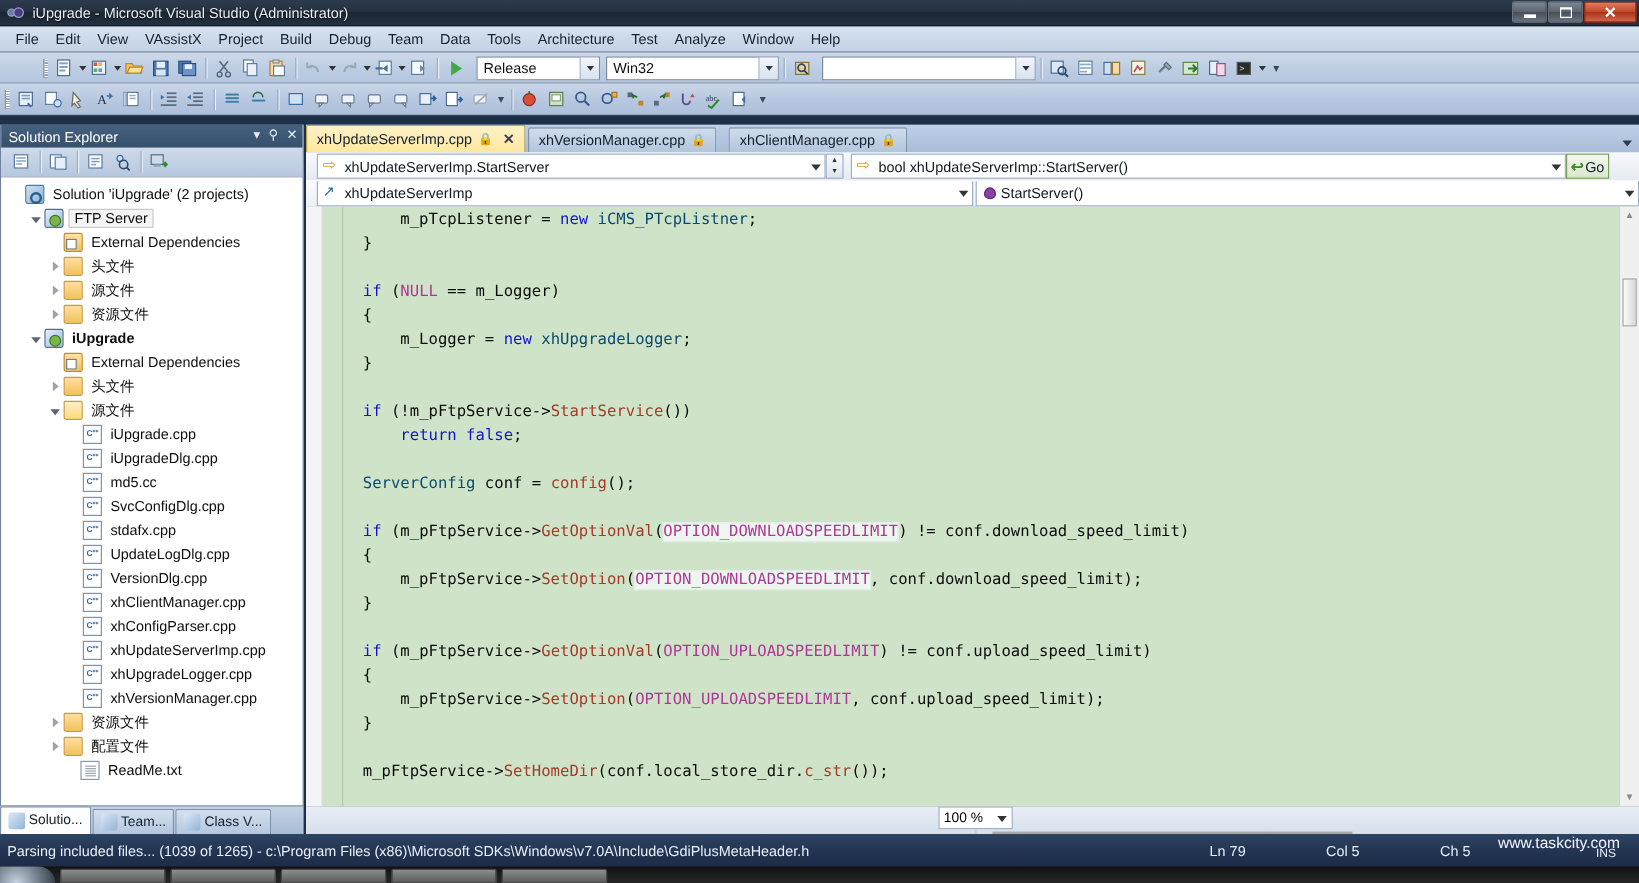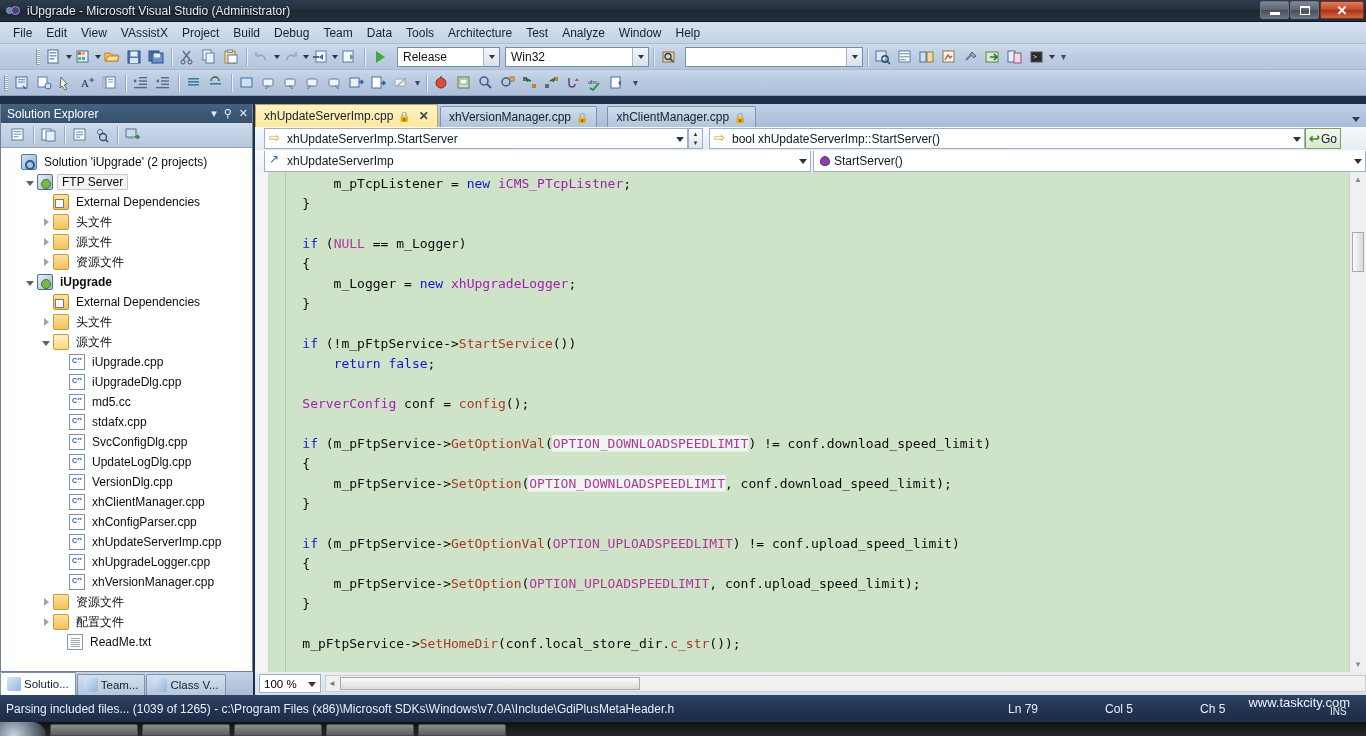--- a/index.html
+++ b/index.html
@@ -172,36 +172,36 @@
   .editor { position:absolute; left:0; top:68px; right:0; bottom:0; background:#cfe3c8; overflow:hidden;}
   .fold-col { position:absolute; left:0; top:0; bottom:0; width:14px; background:#f4f4f4;
               border-right:1px solid #d6d6d6;}
   .indicator-line { position:absolute; left:30px; top:0; bottom:0; width:1px; background:#b6c9b0;}
   .code {
     position:absolute; left:16px; right:20px; top:0; bottom:0;
     font-family:"DejaVu Sans Mono", monospace; font-size:13px; line-height:20px;
     color:#0b0b0b; white-space:pre; overflow:hidden; padding-top:2px;
   }
   .kw   { color:#1414c8; }
-  .type { color:#a21caf; }
+  .type { color:#0c4a6e; }
   .fn   { color:#a63a28; }
   .macro{ color:#b0379a; }
   .macro-hl { color:#b0379a; background:#eef6f0; outline:1px solid #e4efe6;}
 
   
   .vsb { position:absolute; right:0; top:0; bottom:0; width:17px;
          background:#f0f0f0; border-left:1px solid #cfcfcf;}
   .vsb .arr { position:absolute; left:0;right:0;height:15px; display:flex;align-items:center;justify-content:center;
               color:#8a8a8a; font-size:8px;}
   .vsb .arr.up{top:0;} .vsb .arr.dn{bottom:0;}
   .vsb .thumb { position:absolute; left:2px; right:2px; top:60px; height:40px;
                 background:linear-gradient(to right,#fafafa,#d8d8d8); border:1px solid #a9a9a9;}
   
   .hsb-row { position:absolute; left:255px; right:0; bottom:41px; height:23px;
-             background:linear-gradient(to bottom,#e9eef5,#d5dfec); display:flex;align-items:center; }
+             background:linear-gradient(to bottom,#e9eef5,#d5dfec); display:flex;align-items:center;flex-direction:column; }
   .zoombox { width:62px; height:19px; margin-left:4px; border:1px solid #9eb0c5; background:#fff;
              display:flex;align-items:center; font-size:11.5px; padding-left:4px; position:relative;}
   .zoombox .dd { position:absolute;right:4px;top:7px;width:0;height:0;
      border-left:4px solid transparent;border-right:4px solid transparent;border-top:5px solid #333;}
   .hsb { flex:1; height:17px; margin:0 0 0 4px; background:#f0f0f0; border:1px solid #ccc; position:relative;}
   .hsb .thumb { position:absolute; left:14px; width:300px; top:1px;bottom:1px;
                 background:linear-gradient(to bottom,#fafafa,#dcdcdc); border:1px solid #a9a9a9;}
 
   
   .statusbar { position:absolute; left:0; bottom:14px; width:1366px; height:27px;
@@ -744,26 +744,26 @@
           <span class="tlabel">iUpgradeDlg.cpp</span>
         </div>
         <div class="trow" style="padding-left: 54px;">
           <span class="tw"></span>
           <span class="ic ic-cpp"></span>
           <span class="tlabel">md5.cc</span>
         </div>
         <div class="trow" style="padding-left: 54px;">
           <span class="tw"></span>
           <span class="ic ic-cpp"></span>
+          <span class="tlabel">SvcConfigDlg.cpp</span>
+        </div>
+        <div class="trow" style="padding-left: 54px;">
+          <span class="tw"></span>
+          <span class="ic ic-cpp"></span>
           <span class="tlabel">stdafx.cpp</span>
-        </div>
-        <div class="trow" style="padding-left: 54px;">
-          <span class="tw"></span>
-          <span class="ic ic-cpp"></span>
-          <span class="tlabel">SvcConfigDlg.cpp</span>
         </div>
         <div class="trow" style="padding-left: 54px;">
           <span class="tw"></span>
           <span class="ic ic-cpp"></span>
           <span class="tlabel">UpdateLogDlg.cpp</span>
         </div>
         <div class="trow" style="padding-left: 54px;">
           <span class="tw"></span>
           <span class="ic ic-cpp"></span>
           <span class="tlabel">VersionDlg.cpp</span>

